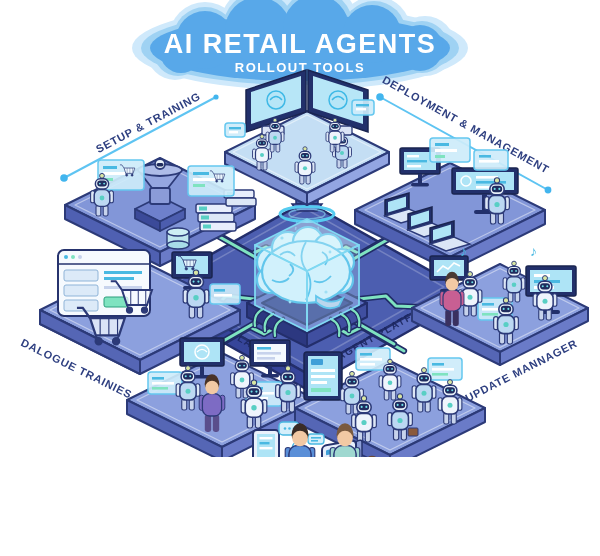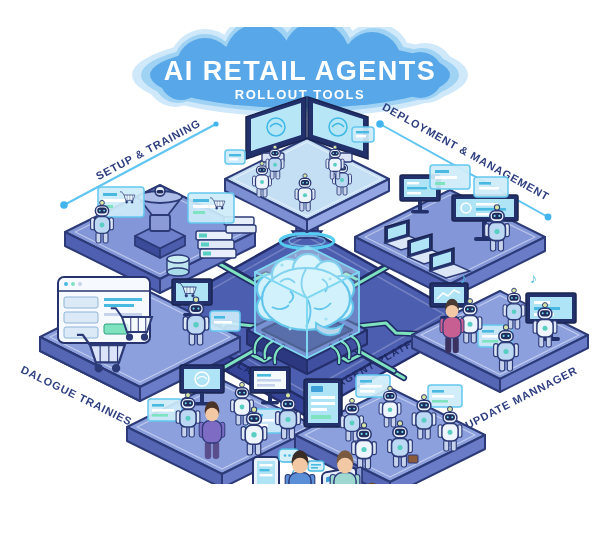--- a/index.html
+++ b/index.html
@@ -1,17 +1,17 @@
 <!DOCTYPE html>
 <html><head>
 <meta charset="utf-8">
 <style>
   html,body{margin:0;padding:0;background:#ffffff;}
   .stage{position:relative;width:600px;height:457px;background:#ffffff;overflow:hidden;
-         font-family:"Liberation Sans",sans-serif;margin-top:27px;}
+         font-family:"Liberation Sans",sans-serif;}
   svg{position:absolute;left:0;top:0;}
   text{font-family:"Liberation Sans",sans-serif;}
   .cloud-title{font-size:27px;font-weight:bold;fill:#ffffff;letter-spacing:1.5px;}
   .cloud-sub{font-size:13px;font-weight:bold;fill:#ffffff;letter-spacing:1.5px;}
   .seclabel{font-size:11px;font-weight:bold;fill:#2e3f80;letter-spacing:0.8px;}
   .edgelabel{font-size:10px;font-weight:bold;fill:#1c2760;letter-spacing:1.4px;opacity:.9;}
   .note{font-size:14px;font-weight:bold;fill:#49b9e2;}
   .cable-o{stroke:#202c66;stroke-width:6.2;fill:none;stroke-linecap:round;stroke-linejoin:round;}
   .cable-i{stroke:#7fe3c0;stroke-width:3;fill:none;stroke-linecap:round;stroke-linejoin:round;}
   .cable-o2{stroke:#202c66;stroke-width:4.6;fill:none;stroke-linecap:round;}

